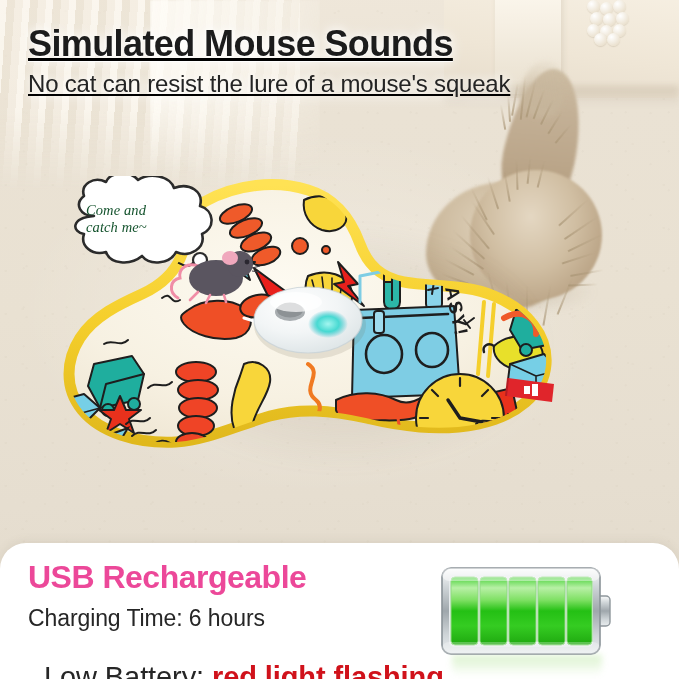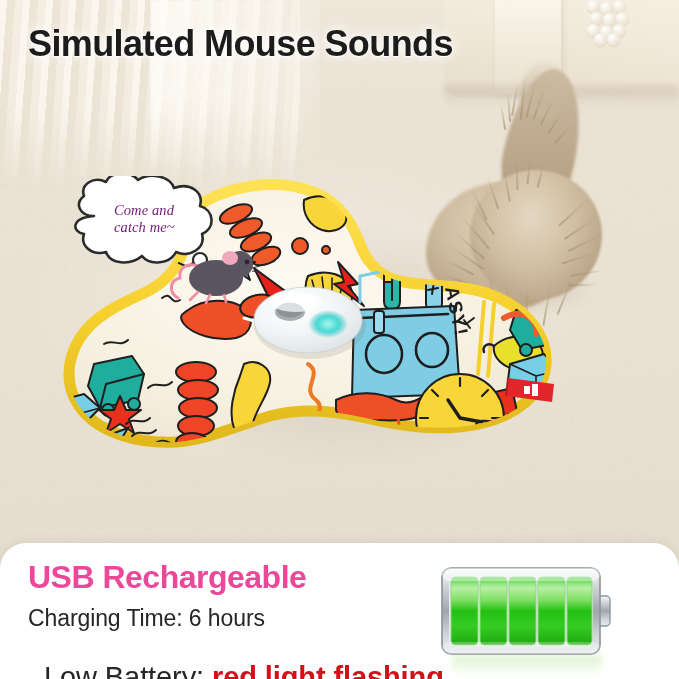--- a/index.html
+++ b/index.html
@@ -136,21 +136,21 @@
     position:absolute; left:28px; top:26px; width:116px;
     font-family:"Liberation Serif", serif;
     font-style:italic;
     font-size:14.5px;
     line-height:17px;
     color:#7b2330;
     letter-spacing:.1px;
   }
 
   
-  .hdr { position:absolute; left:28px; top:22px; width:620px; }
+  .hdr { position:absolute; left:28px; top:22px; width:620px;text-decoration:underline; }
   .hdr h1 {
     font-size:36px;
     font-weight:700;
     letter-spacing:-.6px;
     color:#1c1c1c;
     line-height:44px;
     text-shadow:0 0 8px rgba(255,255,255,.95), 0 0 16px rgba(255,255,255,.85), 0 1px 0 rgba(255,255,255,.9);
   }
   .hdr h2 {
     margin-top:2px;
@@ -470,35 +470,36 @@
   <div class="bubble-grp">
     <svg width="200" height="110" viewBox="0 0 200 110">
       <path d="M36,40 C22,40 16,28 26,20 C22,8 36,0 48,6 C52,-4 72,-6 80,4
                C92,-4 112,0 116,12 C132,6 146,16 142,30
                C156,34 158,52 144,58 C148,72 132,82 118,76
                C112,88 92,90 84,80 C72,90 52,88 48,76
                C34,80 22,70 26,58 C14,56 12,42 36,40 Z" fill="#ffffff" stroke="#2b2b2b" stroke-width="2.6" stroke-linejoin="round"></path>
       <circle cx="142" cy="84" r="7" fill="#ffffff" stroke="#2b2b2b" stroke-width="2.2"></circle>
       <circle cx="159" cy="94" r="5" fill="#ffffff" stroke="#2b2b2b" stroke-width="2"></circle>
     </svg>
-    <div class="bubble-text" style="color: #701a75; margin-left: 28px;">Come and<br>catch me~</div>
+    <div class="bubble-text" style="color: #14532d;">Come and<br>catch me~</div>
   </div>
 
   <svg style="position:absolute;left:168px;top:240px" width="95" height="66" viewBox="0 0 95 66">
     <path d="M10,58 C0,52 2,40 12,38 C10,28 20,22 30,26" fill="none" stroke="#f08da6" stroke-width="3" stroke-linecap="round"></path>
     <ellipse cx="48" cy="38" rx="27" ry="18" fill="#5a5560"></ellipse>
     <circle cx="72" cy="24" r="13" fill="#5a5560"></circle>
     <ellipse cx="62" cy="18" rx="8" ry="7" fill="#f0a8bd"></ellipse>
     <circle cx="79" cy="22" r="2.4" fill="#2a2730"></circle>
     <path d="M84,28 L92,26 M84,31 L92,32" stroke="#3a3640" stroke-width="1.2" fill="none"></path>
     <path d="M30,52 L22,60 M42,55 L38,63 M56,55 L58,62" stroke="#f08da6" stroke-width="2.6" stroke-linecap="round" fill="none"></path>
   </svg>
 
   <div class="hdr">
     <h1>Simulated Mouse Sounds</h1>
+    <h2>No cat can resist the lure of a mouse's squeak</h2>
   </div>
 
   <div class="card">
     <div class="card-inner">
       <h3>USB Rechargeable</h3>
       <div class="line1">Charging Time: 6 hours</div>
       <div class="line2">
         <span>Low Battery:</span>
         <b id="lbv" style="color: rgb(208, 18, 27);">red light flashing</b>
       </div>

